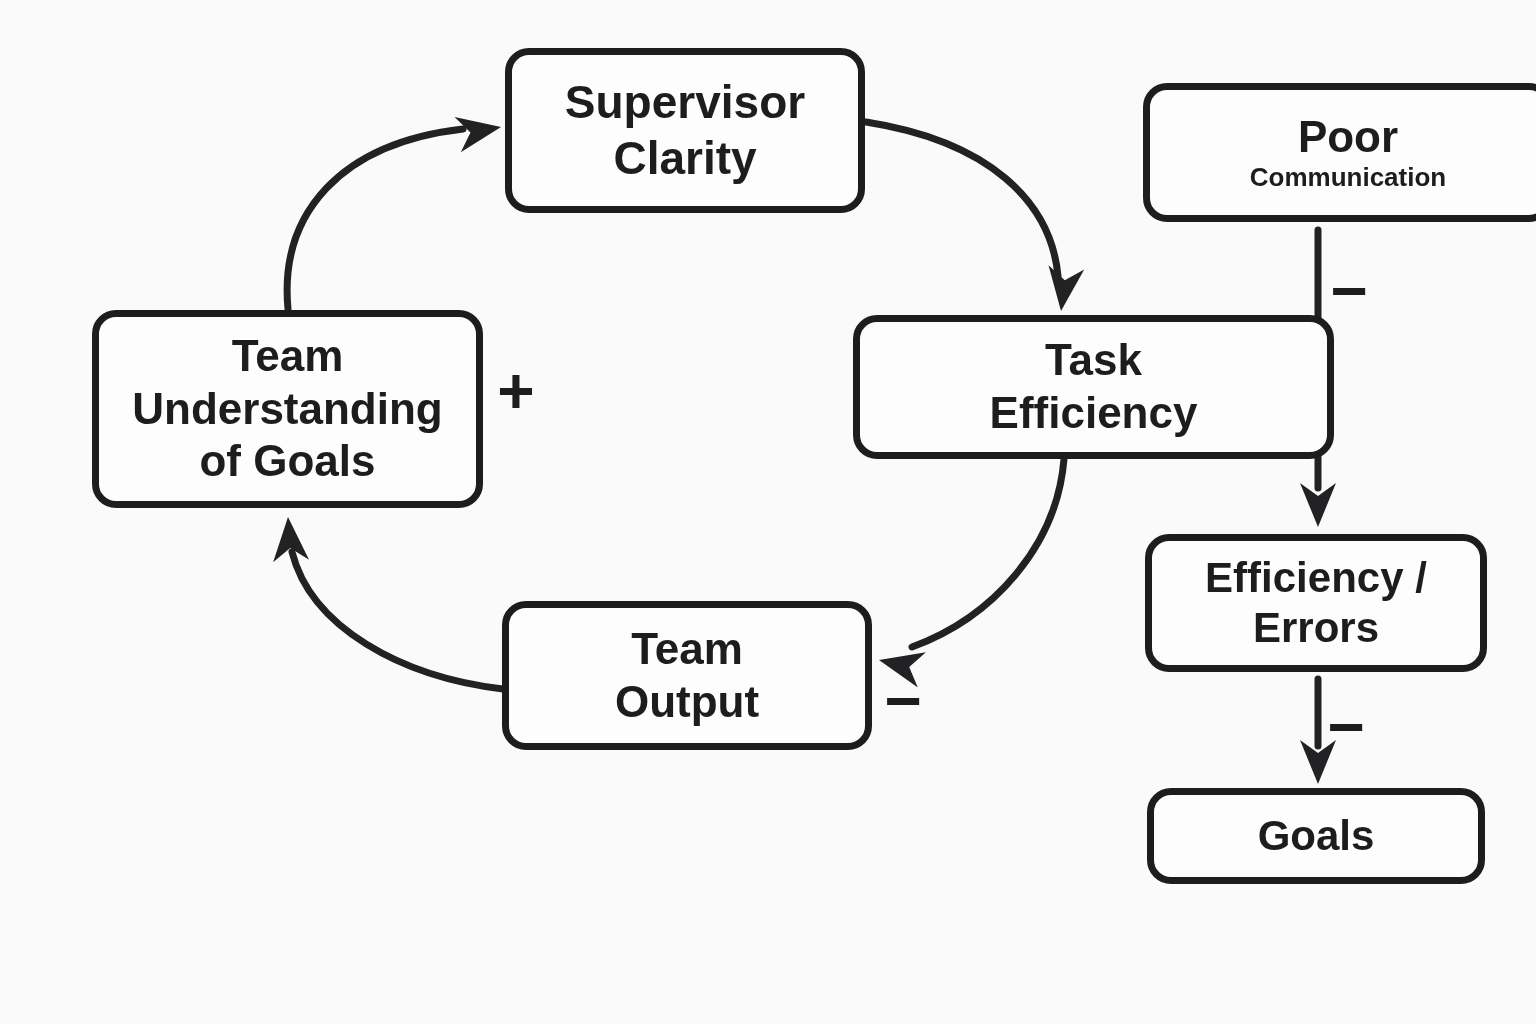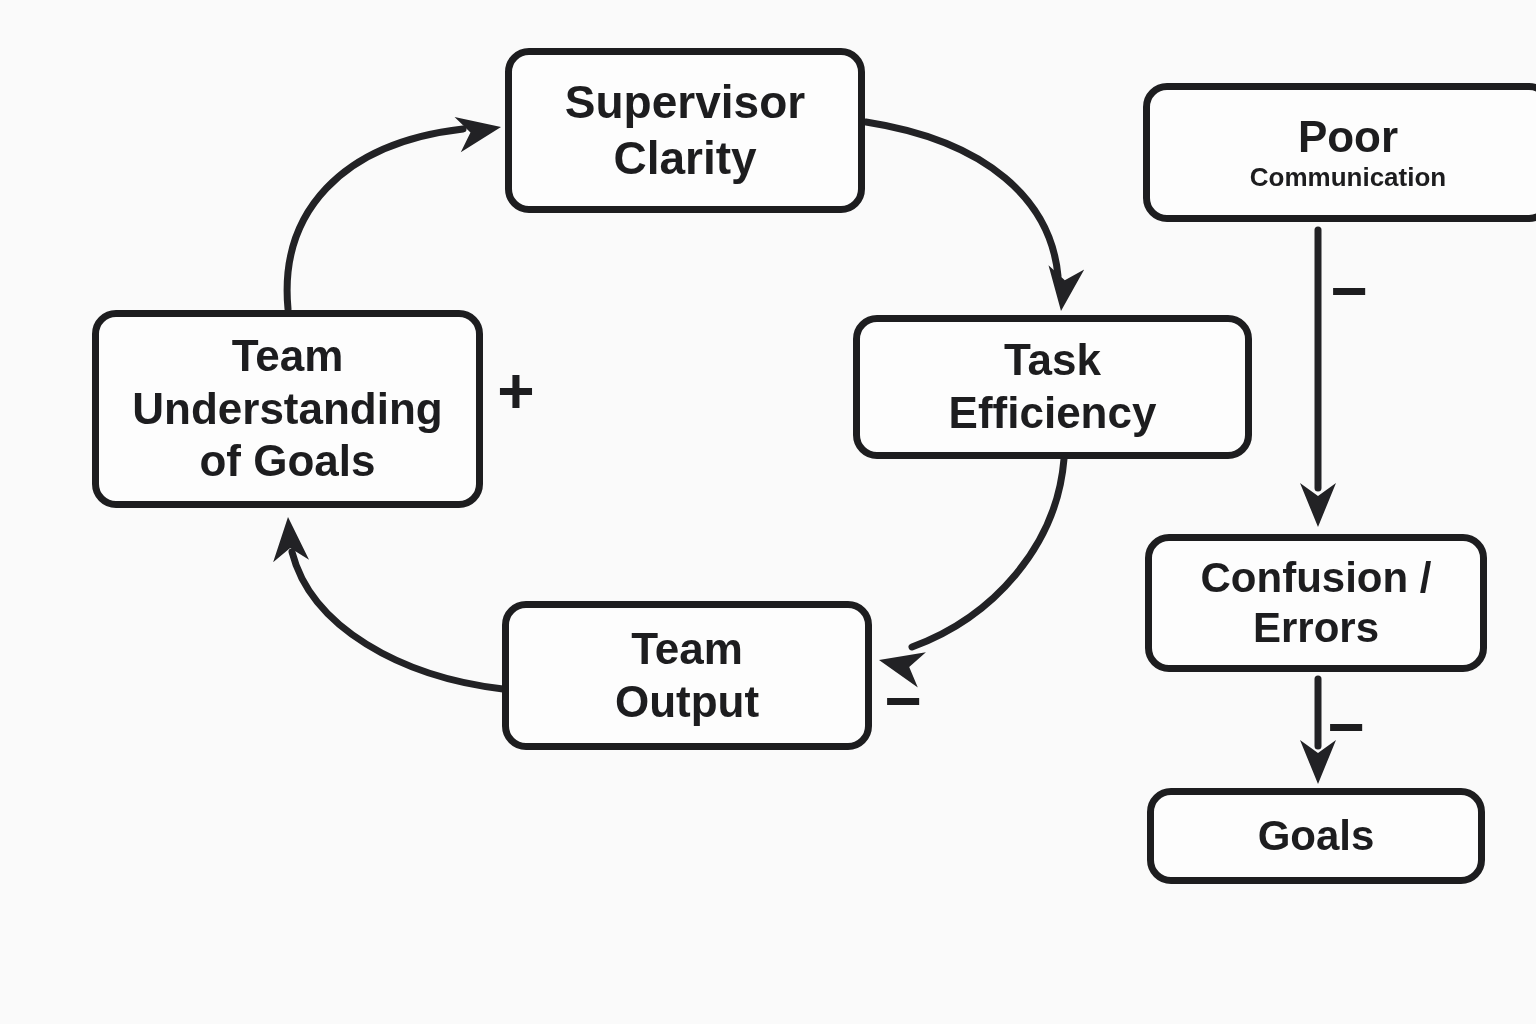--- a/index.html
+++ b/index.html
@@ -44,21 +44,21 @@
     text-align: center;
     color: #1d1d1f;
     font-weight: 700;
   }
   .node .label {
     white-space: pre-line;
     line-height: 1.2;
   }
   .node-supervisor      { left: 505px;  top: 48px;  width: 360px; height: 165px; font-size: 46px; }
   .node-understanding   { left: 92px;   top: 310px; width: 391px; height: 198px; font-size: 44px; }
-  .node-efficiency      { left: 853px;  top: 315px; width: 399px; height: 144px; font-size: 44px; }
+  .node-efficiency      { left: 853px;  top: 315px; width: 481px; height: 144px; font-size: 44px; }
   .node-output          { left: 502px;  top: 601px; width: 370px; height: 149px; font-size: 44px; }
   .node-poor-comm       { left: 1143px; top: 83px;  width: 410px; height: 139px; }
   .node-confusion       { left: 1145px; top: 534px; width: 342px; height: 138px; font-size: 42px; }
   .node-morale          { left: 1147px; top: 788px; width: 338px; height: 96px;  font-size: 42px; }
   .node-poor-comm .label-top    { font-size: 44px; line-height: 1.15; }
   .node-poor-comm .label-bottom { font-size: 26px; line-height: 1.2; }
   .sign {
     position: absolute;
     z-index: 3;
     width: 62px; height: 72px;
@@ -133,21 +133,21 @@
     <span class="label">Team
 Output</span>
   </div>
 
   <div class="node node-poor-comm">
     <span class="label label-top">Poor</span>
     <span class="label label-bottom">Communication</span>
   </div>
 
   <div class="node node-confusion">
-    <span class="label">Confusion /
+    <span class="label">Efficiency /
 Errors</span>
   </div>
 
   <div class="node node-morale">
     <span class="label">Goals</span>
   </div>
 
   <div class="sign sign-plus">+</div>
 
   <div class="sign sign-output-minus">−</div>

